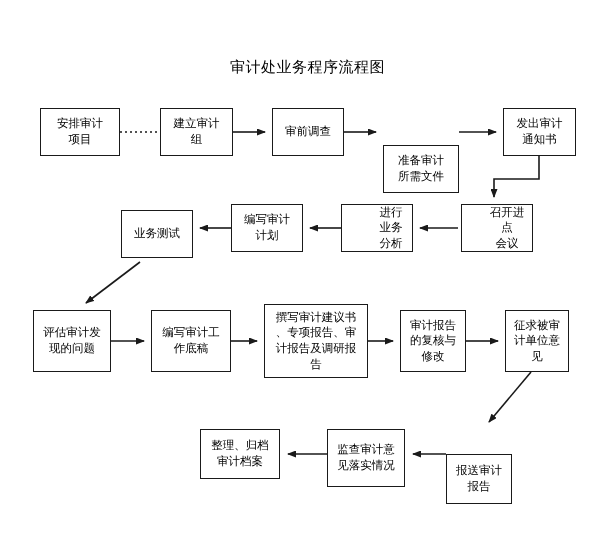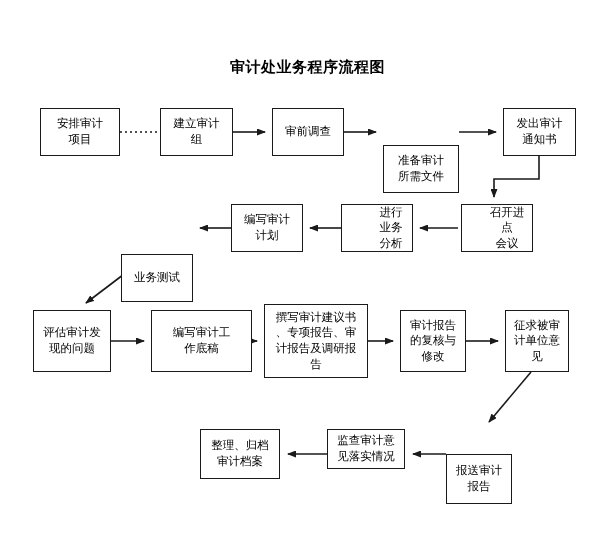--- a/index.html
+++ b/index.html
@@ -19,21 +19,21 @@
     width: 615px;
     height: 533px;
   }
   #title {
     position: absolute;
     left: 0;
     top: 58px;
     width: 615px;
     text-align: center;
     font-size: 15px;
-    font-weight: bold;
+    font-weight: normal;
     letter-spacing: 0.5px;
   }
   .node {
     position: absolute;
     box-sizing: border-box;
     border: 1px solid #1a1a1a;
     background: #ffffff;
     display: flex;
     align-items: center;
     justify-content: center;
@@ -98,35 +98,35 @@
   <div class="node" style="left: 383px; top: 108px; width: 76px; height: 48px; margin-top: 37px;">准备审计
 所需文件</div>
   <div class="node" style="left: 503px; top: 108px; width: 73px; height: 48px;">发出审计
 通知书</div>
   <div class="node" style="left: 461px; top: 204px; width: 72px; height: 48px; padding-left: 24px;">召开进点
 会议</div>
   <div class="node" style="left: 341px; top: 204px; width: 72px; height: 48px; padding-left: 32px;">进行业务
 分析</div>
   <div class="node" style="left: 231px; top: 204px; width: 72px; height: 48px;">编写审计
 计划</div>
-  <div class="node" style="left: 121px; top: 210px; width: 72px; height: 48px; margin-top: 44px;">业务测试</div>
+  <div class="node" style="left: 121px; top: 210px; width: 72px; height: 48px;">业务测试</div>
   <div class="node" style="left: 33px; top: 310px; width: 78px; height: 62px;">评估审计发
 现的问题</div>
-  <div class="node" style="left: 151px; top: 310px; width: 101px; height: 62px; font-family: Liberation Mono, monospace;">编写审计工
+  <div class="node" style="left: 151px; top: 310px; width: 80px; height: 62px; font-family: Liberation Mono, monospace;">编写审计工
 作底稿</div>
   <div class="node" style="left: 264px; top: 304px; width: 104px; height: 74px;">撰写审计建议书
 、专项报告、审
 计报告及调研报
 告</div>
   <div class="node" style="left: 400px; top: 310px; width: 66px; height: 62px;">审计报告
 的复核与
 修改</div>
   <div class="node" style="left: 505px; top: 310px; width: 64px; height: 62px;">征求被审
 计单位意
 见</div>
   <div class="node" style="left: 446px; top: 454px; width: 66px; height: 50px;">报送审计
 报告</div>
-  <div class="node" style="left: 327px; top: 429px; width: 78px; height: 40px;">监查审计意
+  <div class="node" style="left: 327px; top: 429px; width: 78px; height: 58px;">监查审计意
 见落实情况</div>
   <div class="node" style="left: 200px; top: 429px; width: 80px; height: 50px;">整理、归档
 审计档案</div>
 
 </div>
 
 </body></html>

